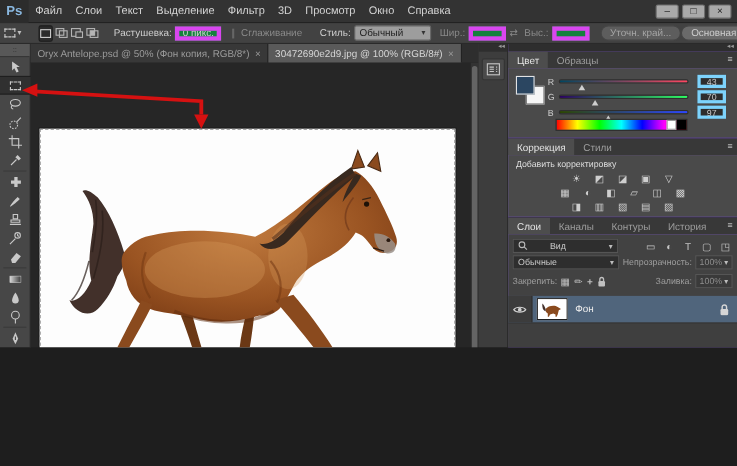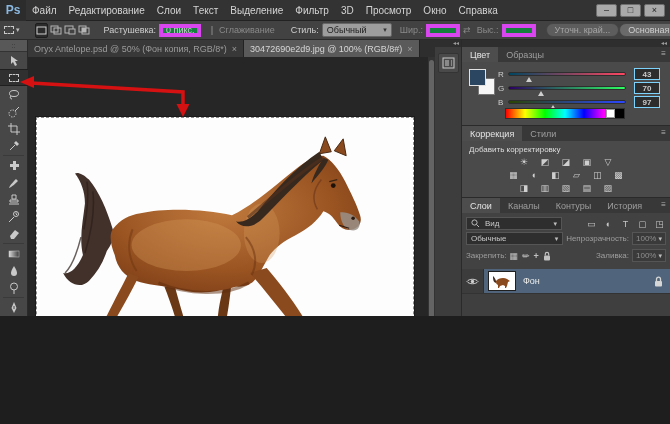--- a/index.html
+++ b/index.html
@@ -75,22 +75,22 @@
   
   #color-content{height:63px;}
   #cp-swatches{position:absolute;left:7px;top:7px;width:30px;height:30px;}
   #cp-fg{position:absolute;left:0;top:0;width:17px;height:17px;background:#2b4661;border:1px solid #e2e2e2;z-index:2;}
   #cp-bg{position:absolute;left:9px;top:9px;width:17px;height:17px;background:#f6f6f6;border:1px solid #777;z-index:1;}
   .chrow{position:absolute;left:36px;height:12px;display:flex;align-items:center;width:168px;}
   .chlabel{width:10px;color:#cfcfcf;font-size:8px;}
   .chtrack{position:relative;width:118px;height:4px;border-radius:2px;border:1px solid #2e2e2e;}
   .chthumb{position:absolute;top:4px;width:0;height:0;border-left:3px solid transparent;border-right:3px solid transparent;
            border-bottom:5px solid #cfcfcf;}
-  .chval{margin-left:8px;width:26px;height:12px;background:#2d2d2d;border:1px solid #7dd3fc;color:#c9c9c9;
-         font-size:8px;display:flex;align-items:center;justify-content:center;font-weight:bold;}
+  .chval{margin-left:8px;width:26px;height:12px;background:#2d2d2d;border:3px solid #7dd3fc;color:#c9c9c9;
+         font-size:8px;display:flex;align-items:center;justify-content:center;}
   #spectrum{position:absolute;left:43px;top:46px;width:120px;height:11px;border:1px solid #2e2e2e;
             background:linear-gradient(90deg,#f00,#ff0 16%,#0f0 33%,#0ff 50%,#00f 66%,#f0f 83%,#f00);}
   #spec-white{position:absolute;right:9px;top:0;width:9px;height:9px;background:#fff;border:1px solid #999;}
   #spec-black{position:absolute;right:0;top:0;width:9px;height:9px;background:#000;}
   
   #adj-content{height:56px;padding-top:2px;}
   #adj-title{color:#dedede;font-size:8px;padding:2px 0 1px 7px;}
   .adj-row{display:flex;justify-content:center;gap:6px;margin-top:1px;}
   .adj-icon{width:15px;height:12px;display:flex;align-items:center;justify-content:center;
             color:#cfcfcf;font-size:9px;line-height:12px;}
@@ -119,21 +119,20 @@
   #arrow-overlay{position:absolute;left:0;top:0;width:670px;height:424px;pointer-events:none;z-index:50;}
 </style>
 </head>
 <body>
 
 <div id="app">
 
   <div id="menubar">
     <div id="pslogo">Ps</div>
     <div class="mitem">Файл</div>
-    <div class="mitem">Редактирование</div>
     <div class="mitem">Слои</div>
     <div class="mitem">Текст</div>
     <div class="mitem">Выделение</div>
     <div class="mitem">Фильтр</div>
     <div class="mitem">3D</div>
     <div class="mitem">Просмотр</div>
     <div class="mitem">Окно</div>
     <div class="mitem">Справка</div>
     <div id="winctl">
       <div class="wbtn">–</div>
@@ -475,21 +474,21 @@
     <div class="ptabs">
       <div class="ptab active">Слои</div>
       <div class="ptab">Каналы</div>
       <div class="ptab">Контуры</div>
       <div class="ptab">История</div>
       <div class="pmenu">≡</div>
     </div>
     <div class="pcontent" id="layers-content">
       <div class="lrow" style="padding-top:4px">
         <div class="lselect" id="view-filter">
-          <span style="display:flex;align-items:center;gap:5px;">
+          <span style="display:flex;align-items:center;gap:20px;">
             <svg width="9" height="9" fill="none" stroke="#b9b9b9">
                 <circle cx="3.5" cy="3.5" r="2.6"></circle>
                 <path d="M5.5 5.5L8 8"></path>
               </svg>
             <span>Вид</span>
           </span>
           <span class="caret">▾</span>
         </div>
         <div class="filter-icons">
           <span class="ficon">▭</span>

